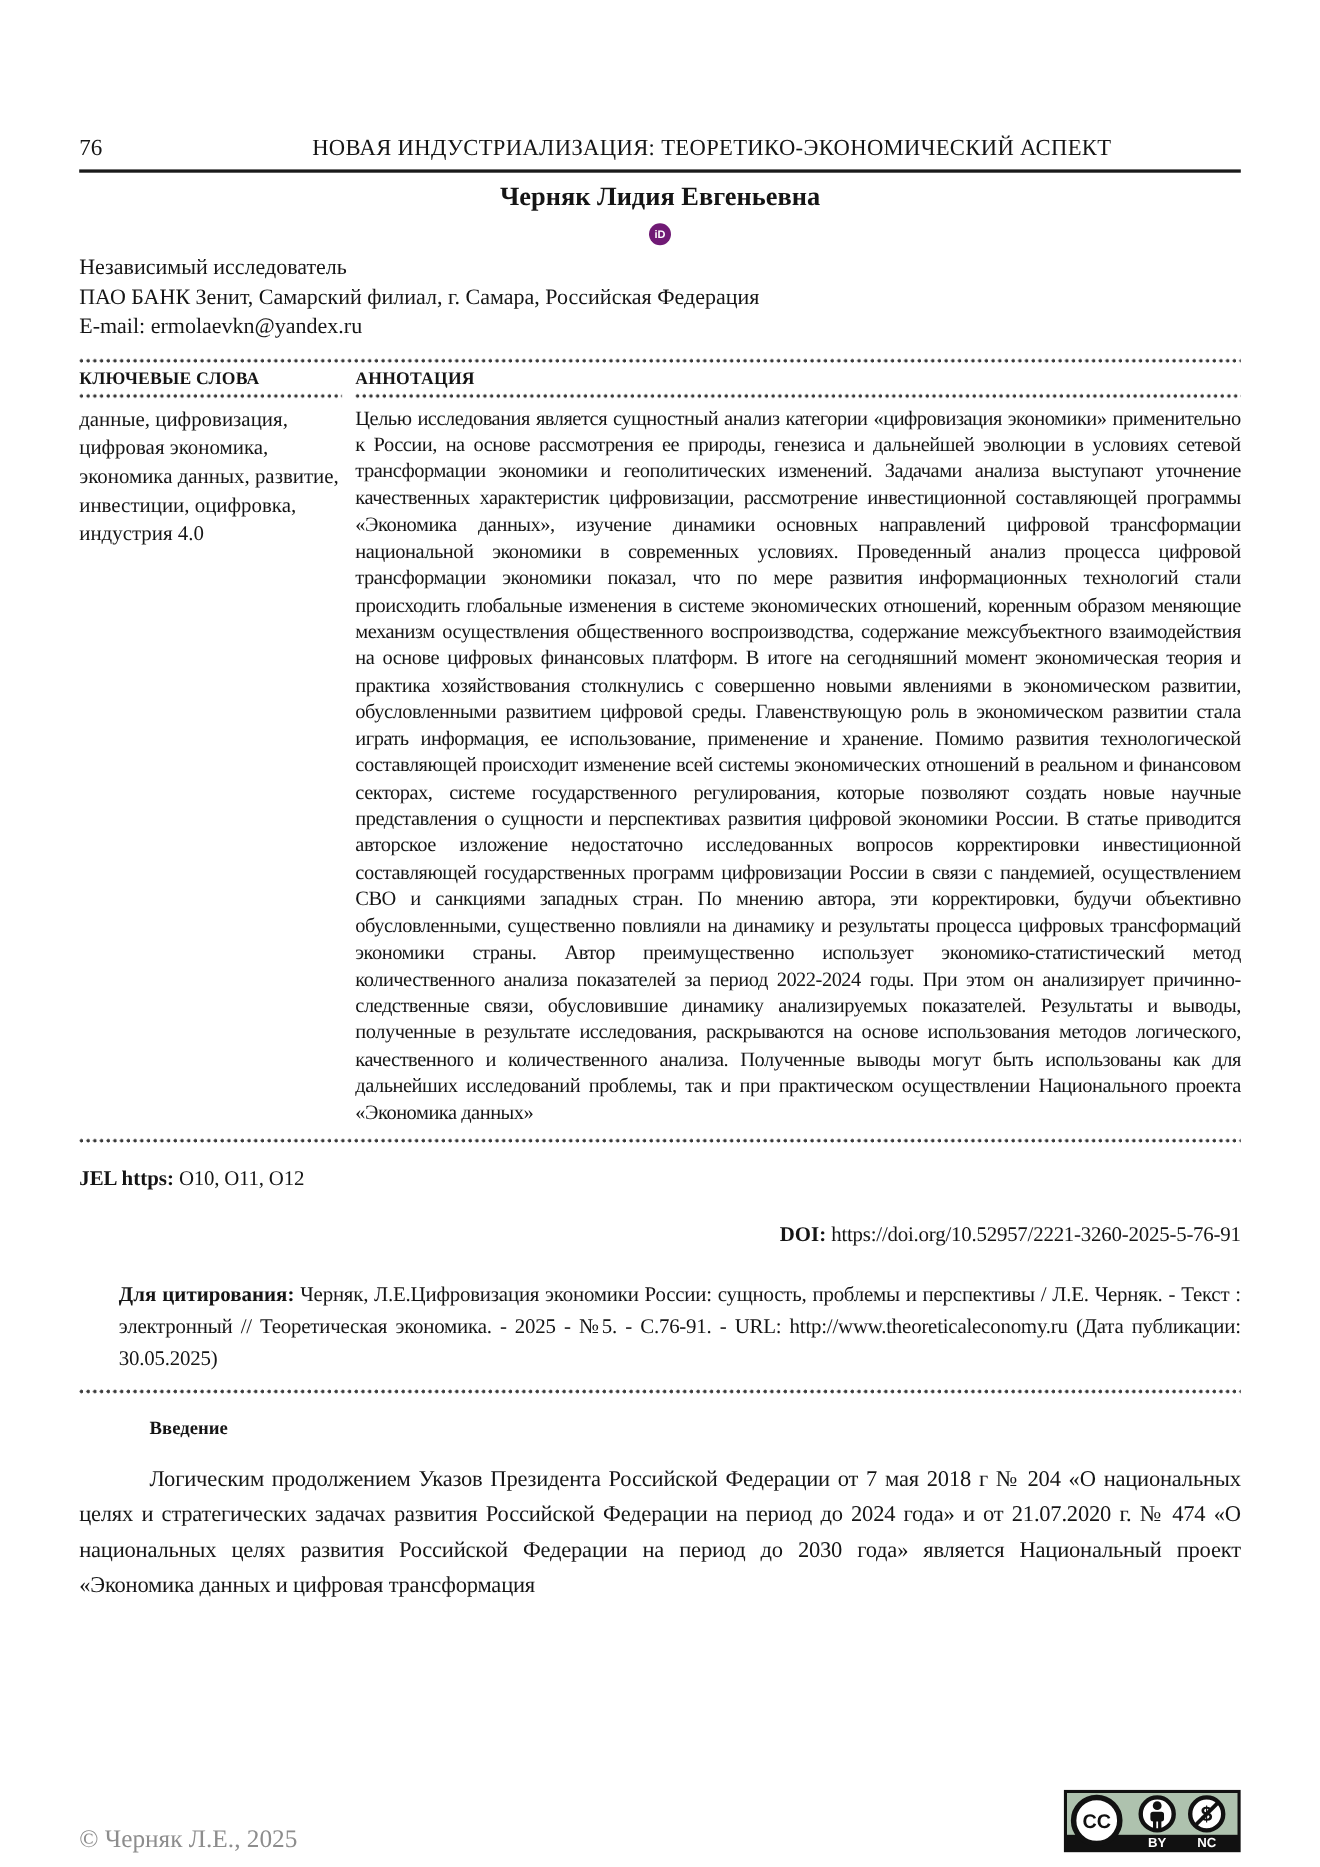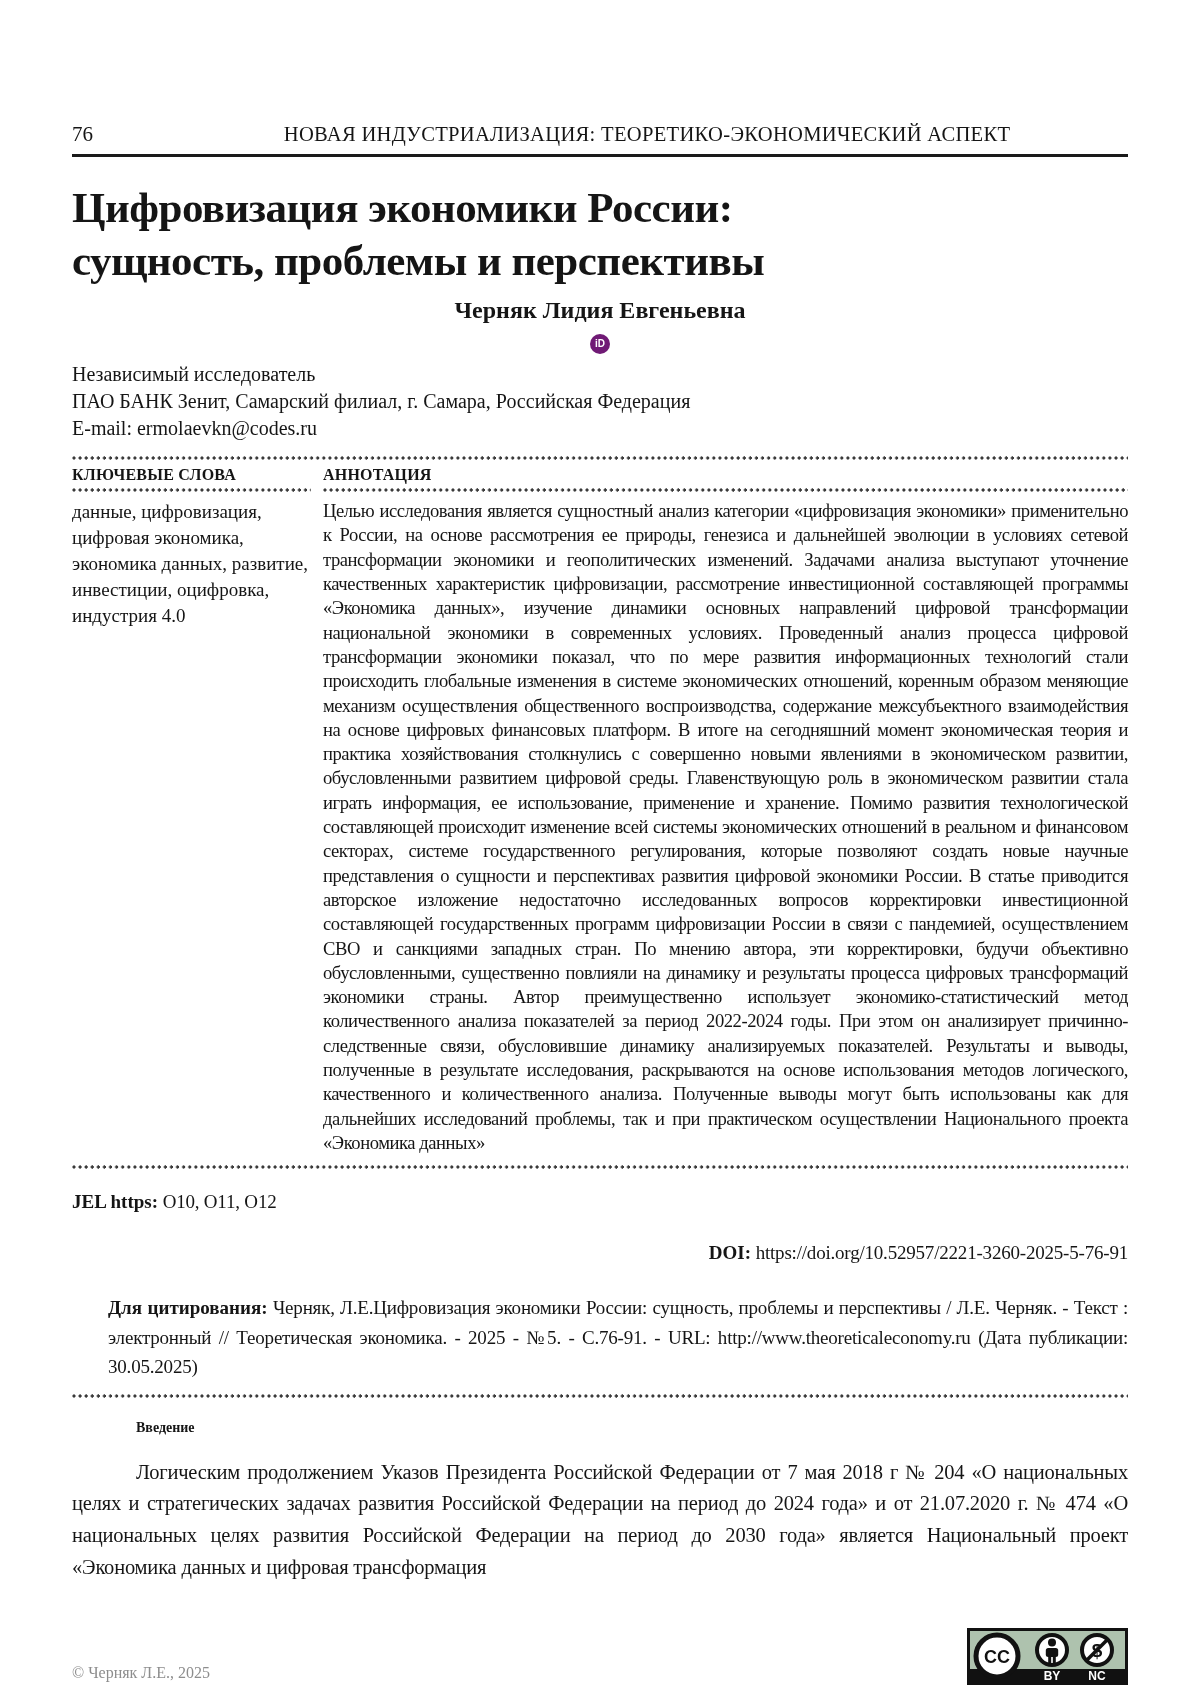--- a/index.html
+++ b/index.html
@@ -52,59 +52,55 @@
   }
 
   
   .meta-line { font-size:19px; letter-spacing:-.2px; }
   .jel { margin-top:22px; }
   .doi { margin-top:29px;text-align:right; }
   .citation { margin-top:29px; line-height:1.55; text-align:justify;margin-left:36px; }
   .meta-line b { letter-spacing:0; }
 
   
-  .section-head { margin-top:22px; padding-left:64px; font-size:14px; font-weight:bold; }
+  .section-head { margin-top:22px; padding-left:64px; font-size:17px; font-weight:bold; }
   .intro-par {
     margin-top:21px; font-size:20.5px; line-height:1.56;
     text-align:justify; text-indent:64px; letter-spacing:-.2px;
   }
 
   
   .footer {
     position:absolute; left:72px; right:72px; bottom:12px;
     display:flex; justify-content:space-between; align-items:center;
   }
-  .copyright { font-size:16px;margin-top:33px; }
+  .copyright { font-size:23px;margin-top:33px; }
   .badge { display:block; }
 </style>
 </head>
 <body>
 
 <div class="page">
 
   <div class="header-row">
     <span class="page-num">76</span>
     <span class="running-head">НОВАЯ ИНДУСТРИАЛИЗАЦИЯ: ТЕОРЕТИКО-ЭКОНОМИЧЕСКИЙ АСПЕКТ</span>
   </div>
   <div class="header-rule"></div>
 
-  <h1 class="title">
-    <span>Цифровизация экономики России:</span><br>
-    <span>сущность, проблемы и перспективы</span>
-  </h1>
 
   <div class="author-row">
     <span class="author">Черняк Лидия Евгеньевна</span>
     <span class="orcid" style="background:#701a75">iD</span>
   </div>
 
   <div class="affil-block">
     <div>Независимый исследователь</div>
     <div>ПАО БАНК Зенит, Самарский филиал, г. Самара, Российская Федерация</div>
-    <div>E-mail: ermolaevkn@codes.ru</div>
+    <div>E-mail: ermolaevkn@yandex.ru</div>
   </div>
 
   <div class="dotted divider-top"></div>
 
   <div class="cols">
     <aside class="kw-col">
       <div class="col-head">КЛЮЧЕВЫЕ СЛОВА</div>
       <div class="dotted"></div>
       <p class="kw-text">данные, цифровизация, цифровая экономика, экономика данных, развитие, инвестиции, оцифровка, индустрия 4.0</p>
     </aside>

